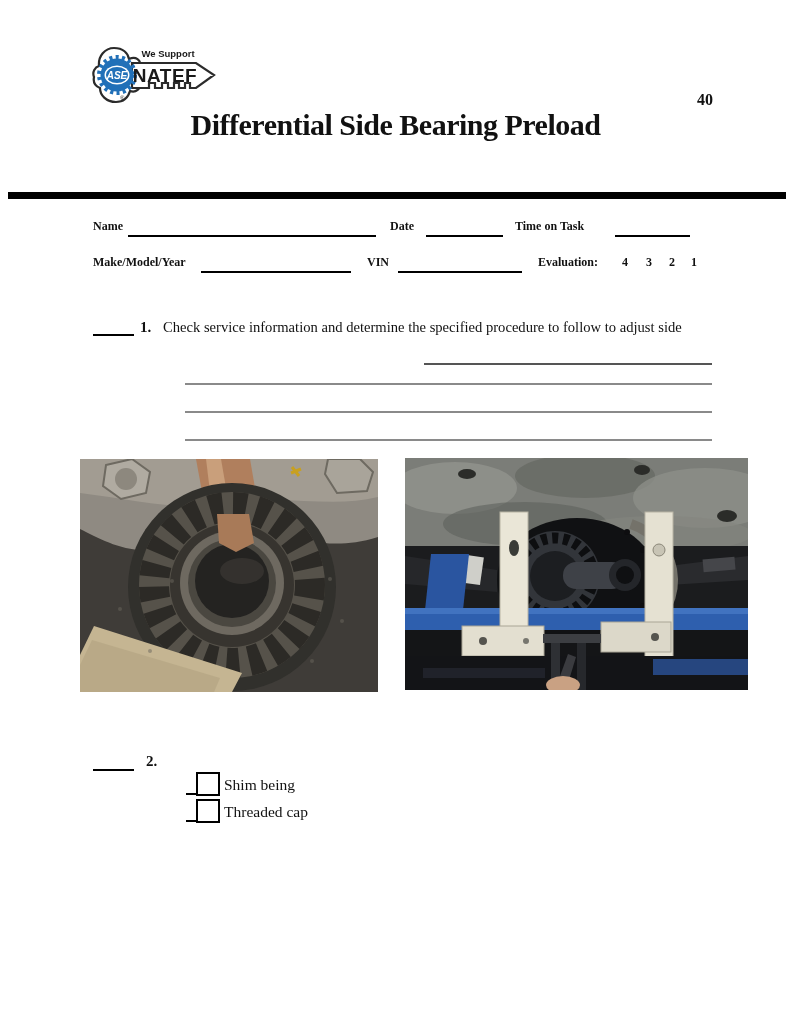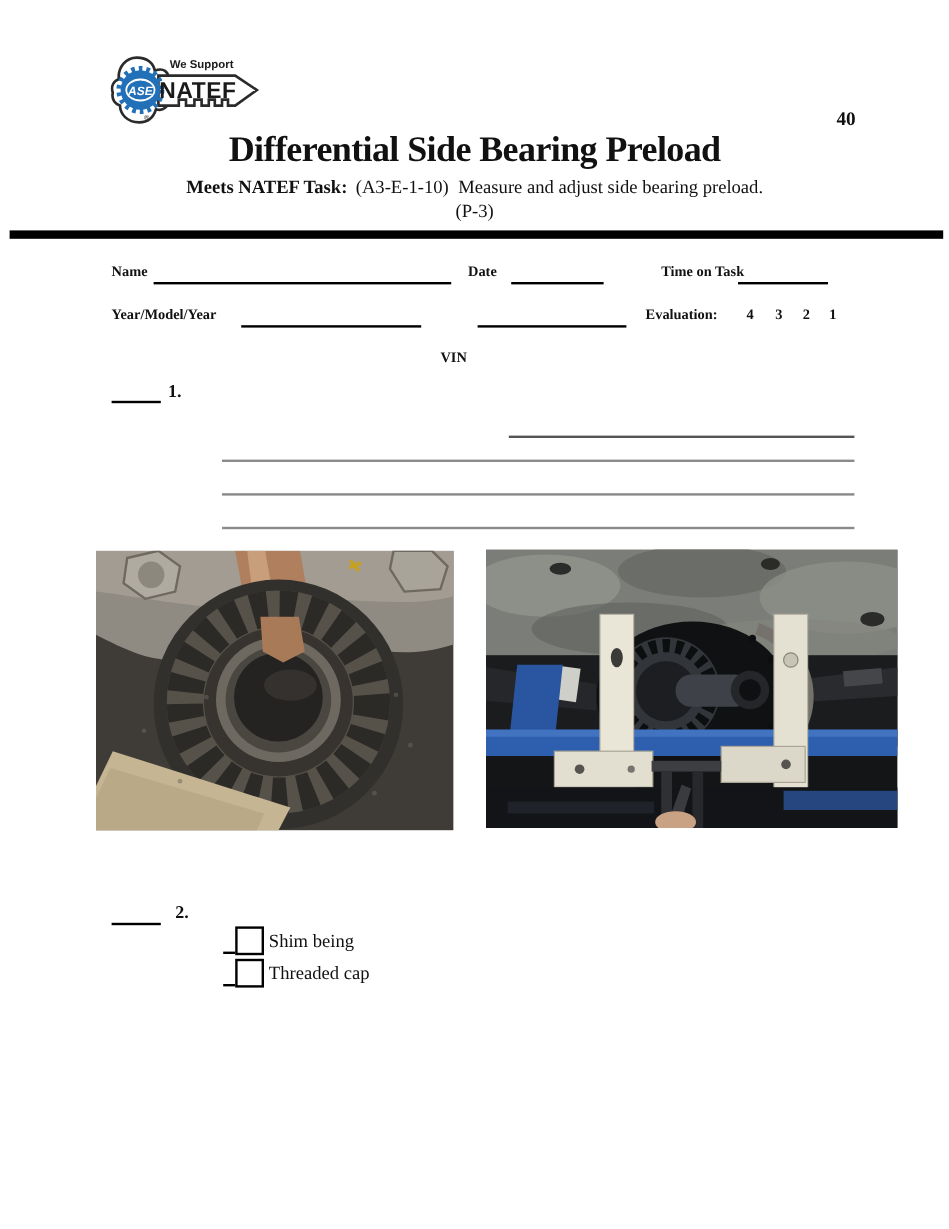--- a/index.html
+++ b/index.html
@@ -57,46 +57,43 @@
 
       <text id="logo-support" x="76" y="15" font-size="9.5" font-weight="bold" fill="#1a1a1a" text-anchor="middle" font-family="Liberation Sans, sans-serif">We Support</text>
 
       <text id="logo-org" x="73" y="40" font-size="19" font-weight="bold" fill="#1a1a1a" text-anchor="middle" letter-spacing="0.5" font-family="Liberation Sans, sans-serif">NATEF</text>
     </svg>
   </div>
 
   <div class="abs" id="page-number">40</div>
 
   <div class="abs" id="doc-title">Differential Side Bearing Preload</div>
-  <div class="abs" id="doc-subtitle">
-    <span class="b">Meets NATEF Task:</span><span class="code">(A3-E-1-10)</span><span class="desc">Measure and adjust side bearing preload.</span>
-  </div>
-  <div class="abs" id="doc-priority">(P-3)</div>
 
   <div class="abs" id="divider"></div>
 
   <div class="abs flabel" style="left:93px;top:219px;">Name</div>
   <div class="abs fline" style="left:128px;top:219px;width:248px;"></div>
   <div class="abs flabel" style="left:390px;top:219px;">Date</div>
   <div class="abs fline" style="left:426px;top:219px;width:77px;"></div>
-  <div class="abs flabel" style="left:515px;top:219px;margin-left:36px;">Time on Task</div>
+  <div class="abs flabel" style="left:515px;top:219px;">Time on Task</div>
   <div class="abs fline" style="left:615px;top:219px;width:75px;"></div>
 
-  <div class="abs flabel" style="left:93px;top:255px;">Year/Model/Year</div>
+  <div class="abs flabel" style="left:93px;top:255px;">Make/Model/Year</div>
   <div class="abs fline" style="left:201px;top:255px;width:150px;"></div>
-  <div class="abs flabel" style="left:367px;top:255px;margin-top:36px;">VIN</div>
+  <div class="abs flabel" style="left:367px;top:255px;">VIN</div>
   <div class="abs fline" style="left:398px;top:255px;width:124px;"></div>
   <div class="abs flabel" style="left:538px;top:255px;">Evaluation:</div>
   <div class="abs flabel" style="left:622px;top:255px;">4</div>
   <div class="abs flabel" style="left:646px;top:255px;">3</div>
   <div class="abs flabel" style="left:669px;top:255px;">2</div>
   <div class="abs flabel" style="left:691px;top:255px;">1</div>
 
   <div class="abs statusline" style="left:93px;top:320px;"></div>
   <div class="abs qnum" style="left:140px;top:319px;">1.</div>
+  <div class="abs qtext" style="left:163px;top:319px;">Check service information and determine the specified procedure to follow to adjust side</div>
   <div class="abs fline" style="left:424px;top:347px;width:288px;border-bottom-color:#555;"></div>
   <div class="abs ansline glline" style="left:185px;top:381px;width:527px;"></div>
   <div class="abs ansline glline" style="left:185px;top:409px;width:527px;"></div>
   <div class="abs ansline glline" style="left:185px;top:437px;width:527px;"></div>
 
   <div class="abs" style="left:80px;top:459px;">
     <svg class="photo" width="298" height="233" viewBox="0 0 298 233">
       <rect width="298" height="233" fill="#3f3c38"></rect>
       <path d="M0,0 H298 V78 C240,96 218,70 180,83 C150,92 120,70 80,89 C50,97 20,80 0,70 Z" fill="#8f8a82"></path>
       <path d="M0,0 H298 V38 C250,50 200,34 150,45 C100,53 50,40 0,34 Z" fill="#a29c92"></path>

